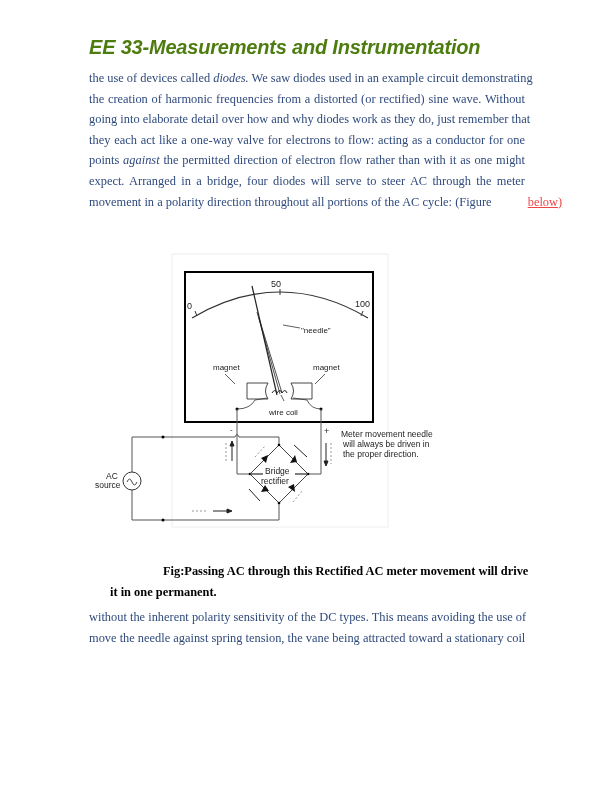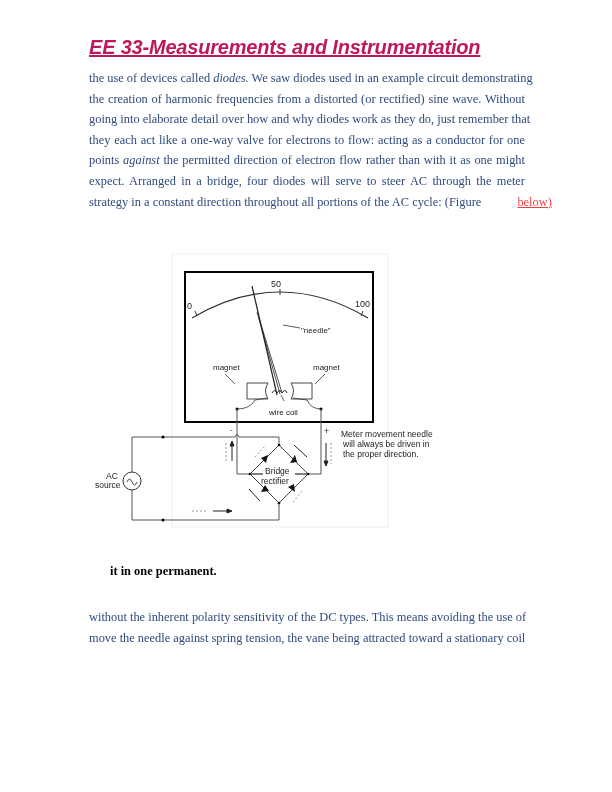--- a/index.html
+++ b/index.html
@@ -1,21 +1,21 @@
 <!DOCTYPE html>
 <html><head>
 <meta charset="utf-8">
 <style>
   html, body { margin: 0; padding: 0; background: #ffffff; }
   body { width: 612px; height: 792px; position: relative; overflow: hidden; }
   .title {
     position: absolute; left: 89px; top: 36px;
     font-family: "Liberation Sans", sans-serif;
     font-size: 20px; font-weight: bold; font-style: italic;
-    color: #be185d; letter-spacing: -0.2px; white-space: nowrap; text-decoration: underline;
+    color: #4d7c0f; letter-spacing: -0.2px; white-space: nowrap;
   }
   .para {
     position: absolute; left: 89px; width: 436px;
     font-family: "Liberation Serif", serif;
     font-size: 12.4px; color: #2f4a7d;
     line-height: 20.6px; text-align: justify;
   }
   .para .line { display: block; white-space: nowrap; text-align-last: justify; height: 20.6px; }
   .para .line.last { text-align-last: left; }
   .p1 { top: 68px; }
@@ -37,21 +37,21 @@
 
 <div class="title">EE 33-Measurements and Instrumentation</div>
 
 <div class="para p1">
   <span class="line"><span>the use of devices called </span><span class="em">diodes.</span><span> We saw diodes used in an example circuit demonstrating</span></span>
   <span class="line">the creation of harmonic frequencies from a distorted (or rectified) sine wave. Without</span>
   <span class="line">going into elaborate detail over how and why diodes work as they do, just remember that</span>
   <span class="line">they each act like a one-way valve for electrons to flow: acting as a conductor for one</span>
   <span class="line"><span>points </span><span class="em">against</span><span> the permitted direction of electron flow rather than with it as one might</span></span>
   <span class="line">expect. Arranged  in a bridge,  four diodes will  serve to  steer AC through the meter</span>
-  <span class="line last" style="text-align-last: justify;"><span>strategy in a constant direction throughout all portions of the AC cycle: (Figure  </span><span class="link">below)</span></span>
+  <span class="line last" style="text-align-last: justify;"><span>movement in a polarity direction throughout all portions of the AC cycle: (Figure  </span><span class="link">below)</span></span>
 </div>
 
 <div class="figure">
   <svg width="360" height="300" viewBox="0 0 360 300">
 
     <rect x="87" y="2" width="216" height="273" fill="none" stroke="#eeeeee" stroke-width="1"></rect>
 
     <rect x="100" y="20" width="188" height="150" fill="#fff" stroke="#000" stroke-width="2"></rect>
 
     <path d="M107 66 Q195 14 283 66" fill="none" stroke="#333" stroke-width="1.2"></path>
@@ -137,19 +137,20 @@
       <line x1="141" y1="209" x2="141" y2="191"></line>
       <line x1="246" y1="191" x2="246" y2="212"></line>
       <line x1="170" y1="205" x2="180" y2="194"></line>
       <line x1="208" y1="250" x2="218" y2="238"></line>
       <line x1="107" y1="259" x2="122" y2="259"></line>
     </g>
   </svg>
 </div>
 
 <div class="caption">
+  <span class="c1">Fig:Passing AC through this Rectified AC meter movement will drive</span>
   <span class="c2">it in one permanent.</span>
 </div>
 
 <div class="para p2">
   <span class="line">without the inherent polarity sensitivity of the DC types. This means avoiding the use of</span>
   <span class="line">move the needle against spring tension, the vane being attracted toward a stationary coil</span>
 </div>
 
 </body></html>

